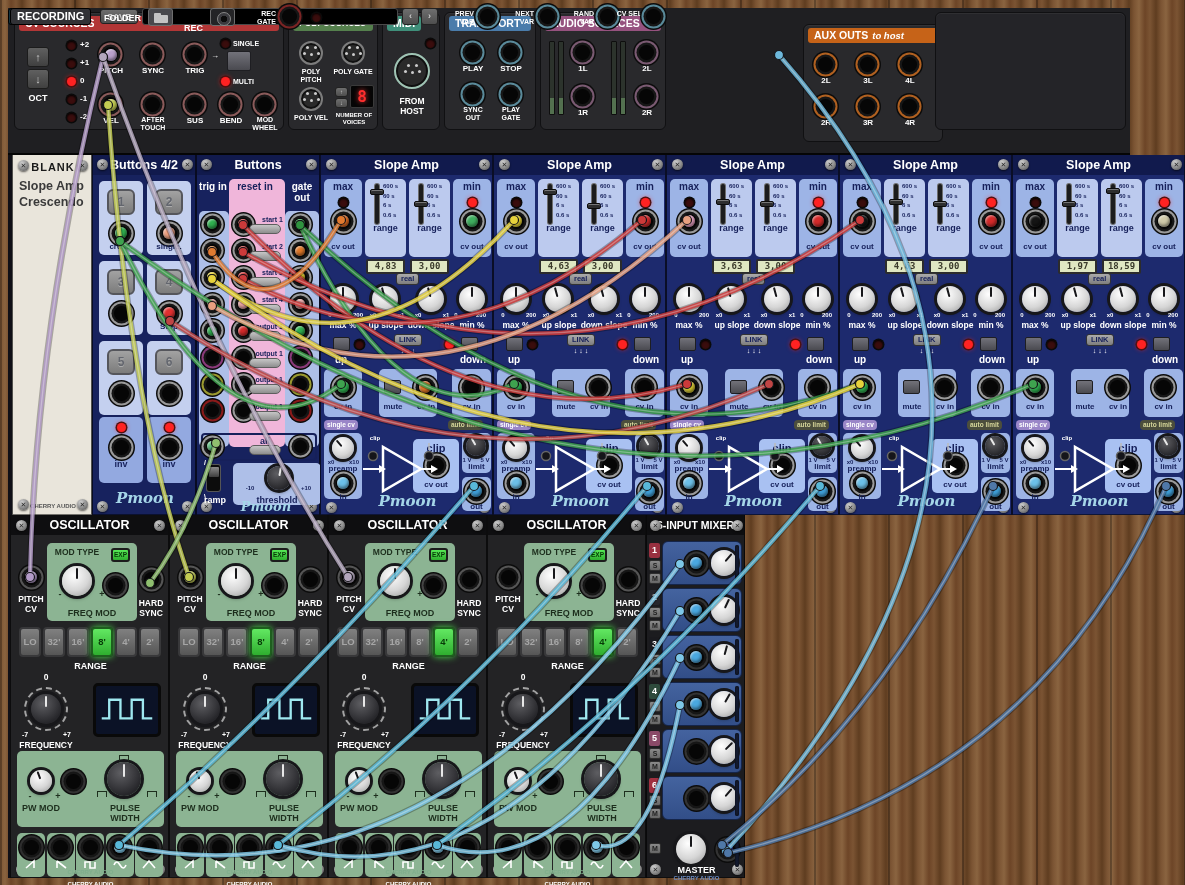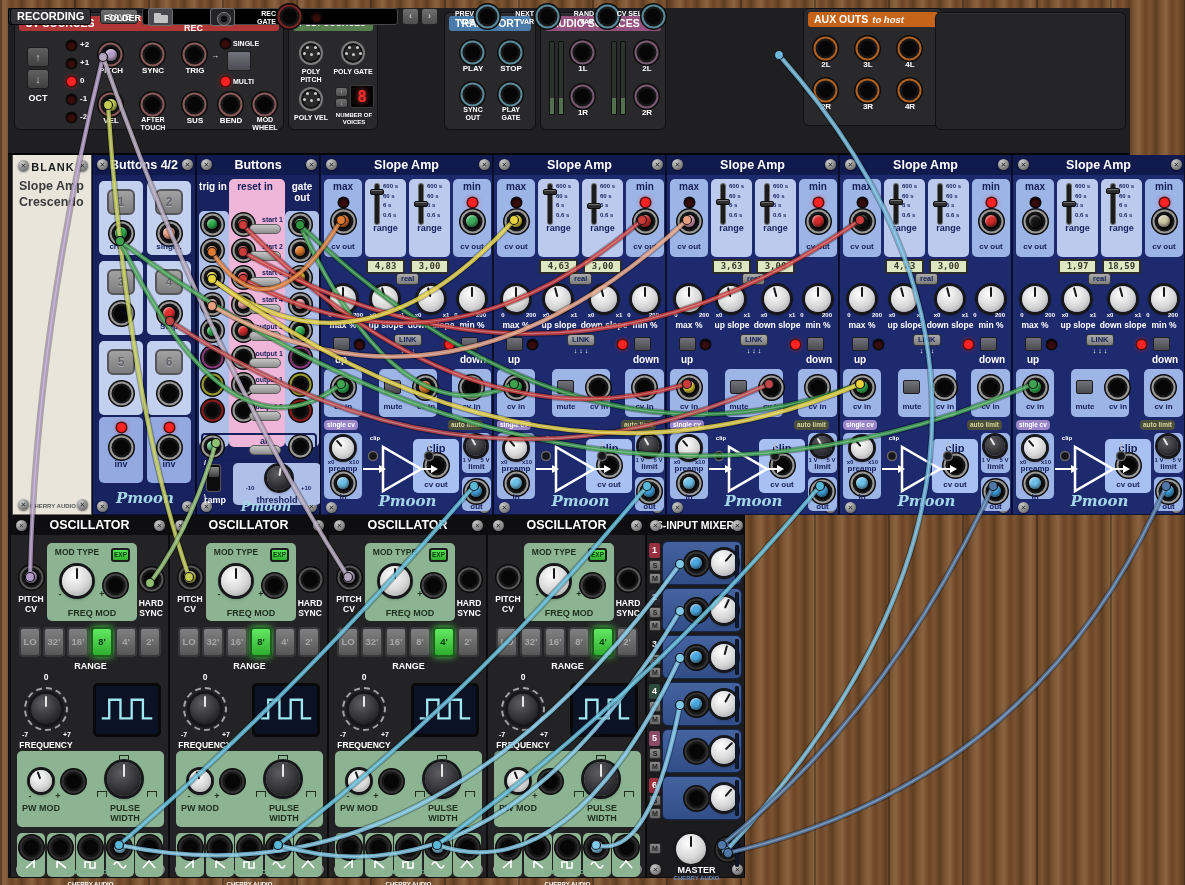--- a/index.html
+++ b/index.html
@@ -127,20 +127,26 @@
   <span class="din" style="left:52px;top:28px"></span>
       <span class="lbl wht t7" style="left:44px;top:55px;width:40px">POLY GATE</span>
   <span class="din" style="left:10px;top:74px"></span>
       <span class="lbl wht t7" style="left:2px;top:101px;width:40px">POLY VEL</span>
   <span class="graybtn" style="left:46px;top:74px;width:13px;height:10px;font-size:6px;line-height:9px">↑</span>
   <span class="graybtn" style="left:46px;top:85px;width:13px;height:10px;font-size:6px;line-height:9px">↓</span>
   <span class="seg7" style="left:61px;top:72px;width:24px;height:23px;font-size:16px;line-height:21px">8</span>
   <span class="lbl wht t6" style="left:42px;top:99px;width:46px">NUMBER OF VOICES</span>
  </div>
 
+ <div class="panel" style="left:374px;top:4px;width:58px;height:118px">
+  <div class="phead" style="background:#3f8f7a;right:18px">MIDI</div>
+  <span class="led" style="left:43px;top:26px"></span>
+  <span class="din big" style="left:11px;top:40px"></span>
+  <span class="lbl wht b8" style="left:9px;top:84px;width:40px">FROM HOST</span>
+ </div>
 
  <div class="panel" style="left:436px;top:4px;width:92px;height:118px">
   <div class="phead" style="background:#4a7cab">TRANSPORT</div>
   <span class="jack" style="left:20px;top:32px;--ring:#5a8a9a"></span>
       <span class="lbl wht" style="left:13px;top:52px;width:30px">PLAY</span>
   <span class="jack" style="left:58px;top:32px;--ring:#5a8a9a"></span>
       <span class="lbl wht" style="left:51px;top:52px;width:30px">STOP</span>
   <span class="jack" style="left:20px;top:74px;--ring:#5a8a9a"></span>
       <span class="lbl wht t7" style="left:12px;top:93px;width:32px">SYNC OUT</span>
   <span class="jack" style="left:58px;top:74px;--ring:#5a8a9a"></span>
@@ -157,21 +163,21 @@
       <span class="lbl wht" style="left:27px;top:96px;width:30px">1R</span>
   <span class="vmeter" style="left:70px;top:28px;height:74px"></span>
   <span class="vmeter" style="left:79px;top:28px;height:74px"></span>
   <span class="jack" style="left:98px;top:32px;--ring:#7a5a72"></span>
       <span class="lbl wht" style="left:91px;top:52px;width:30px">2L</span>
   <span class="jack" style="left:98px;top:76px;--ring:#7a5a72"></span>
       <span class="lbl wht" style="left:91px;top:96px;width:30px">2R</span>
  </div>
 
 
- <div class="panel" style="left:795px;top:0;width:140px;height:118px">
+ <div class="panel" style="left:795px;top:16px;width:140px;height:118px">
   <div class="phead" style="background:#c66318"><span>AUX OUTS</span><i>to host</i></div>
   <span class="jack" style="left:14px;top:32px;--ring:#b06020"></span>
       <span class="lbl wht" style="left:7px;top:52px;width:30px">2L</span>
   <span class="jack" style="left:56px;top:32px;--ring:#b06020"></span>
       <span class="lbl wht" style="left:49px;top:52px;width:30px">3L</span>
   <span class="jack" style="left:98px;top:32px;--ring:#b06020"></span>
       <span class="lbl wht" style="left:91px;top:52px;width:30px">4L</span>
   <span class="jack" style="left:14px;top:74px;--ring:#b06020"></span>
       <span class="lbl wht" style="left:7px;top:94px;width:30px">2R</span>
   <span class="jack" style="left:56px;top:74px;--ring:#b06020"></span>

